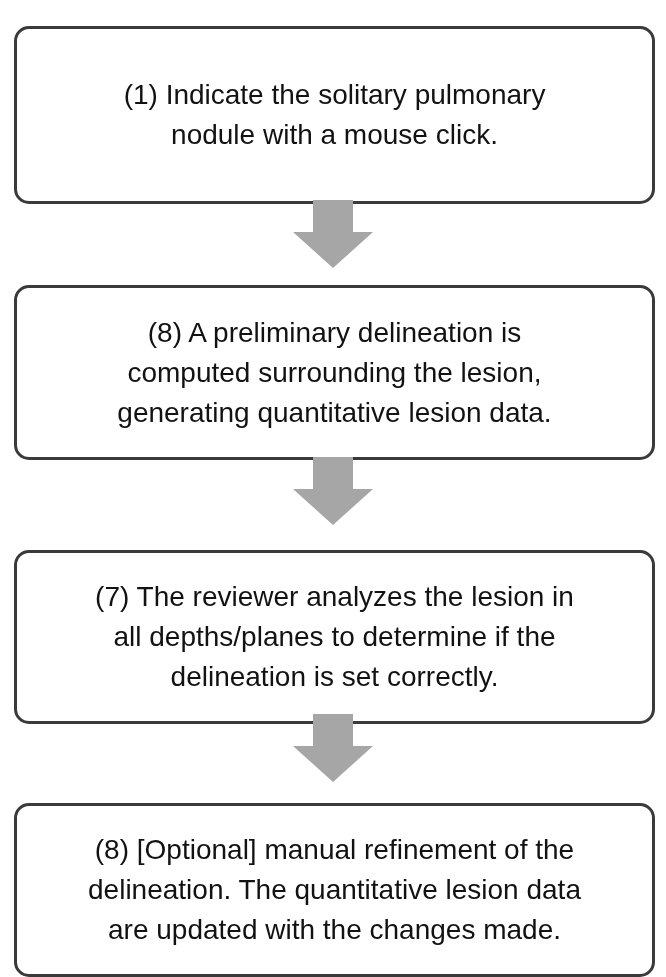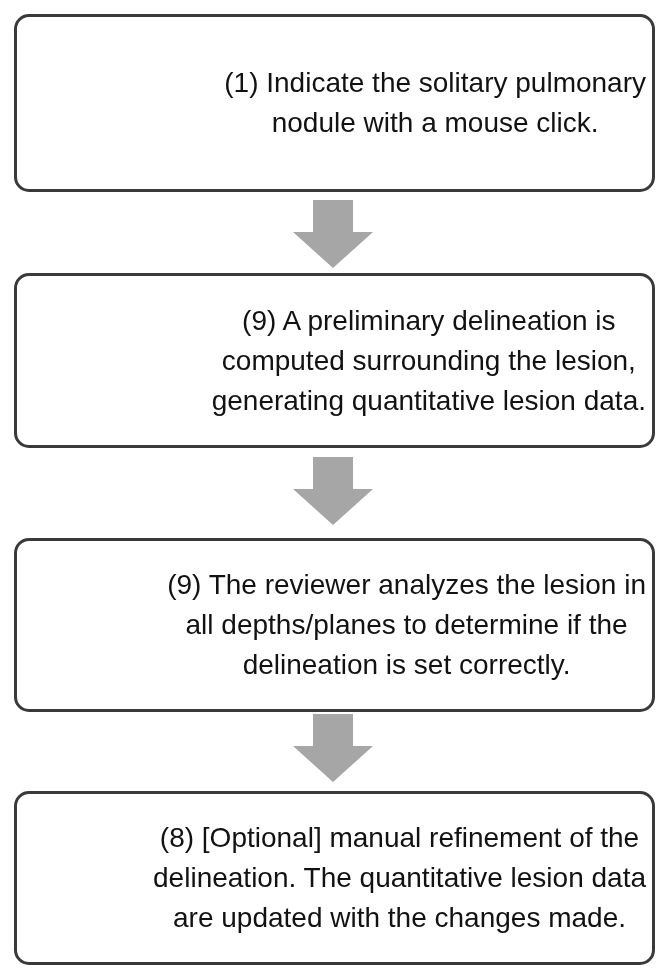--- a/index.html
+++ b/index.html
@@ -18,23 +18,24 @@
   .flow-box {
     position: absolute;
     left: 14px;
     width: 641px;
     box-sizing: border-box;
     border: 3px solid #3a3a3a;
     border-radius: 15px;
     background: #ffffff;
     display: flex;
     align-items: center;
-    justify-content: flex-end;
+    justify-content: center;
     text-align: center;
     padding: 0 6px;
+    margin-top: 12px;
   }
   .flow-box .box-text {
     font-size: 28px;
     line-height: 40px;
     color: #121212;
     white-space: pre-line;
   }
   .box-1 { top: 14px;  height: 178px; }
   .box-2 { top: 273px; height: 175px; }
   .box-3 { top: 538px; height: 174px; }
@@ -58,31 +59,31 @@
   <div class="flow-box box-1">
     <div class="box-text">(1) Indicate the solitary pulmonary
 nodule with a mouse click.</div>
   </div>
 
   <svg class="flow-arrow arrow-1" viewBox="0 0 80 68">
     <polygon points="20,0 60,0 60,32 80,32 40,68 0,32 20,32" fill="#a6a6a6"></polygon>
   </svg>
 
   <div class="flow-box box-2">
-    <div class="box-text">(9) A preliminary delineation is
+    <div class="box-text">(8) A preliminary delineation is
 computed surrounding the lesion,
 generating quantitative lesion data.</div>
   </div>
 
   <svg class="flow-arrow arrow-2" viewBox="0 0 80 68">
     <polygon points="20,0 60,0 60,32 80,32 40,68 0,32 20,32" fill="#a6a6a6"></polygon>
   </svg>
 
   <div class="flow-box box-3">
-    <div class="box-text">(9) The reviewer analyzes the lesion in
+    <div class="box-text">(7) The reviewer analyzes the lesion in
 all depths/planes to determine if the
 delineation is set correctly.</div>
   </div>
 
   <svg class="flow-arrow arrow-3" viewBox="0 0 80 68">
     <polygon points="20,0 60,0 60,32 80,32 40,68 0,32 20,32" fill="#a6a6a6"></polygon>
   </svg>
 
   <div class="flow-box box-4">
     <div class="box-text">(8) [Optional] manual refinement of the

